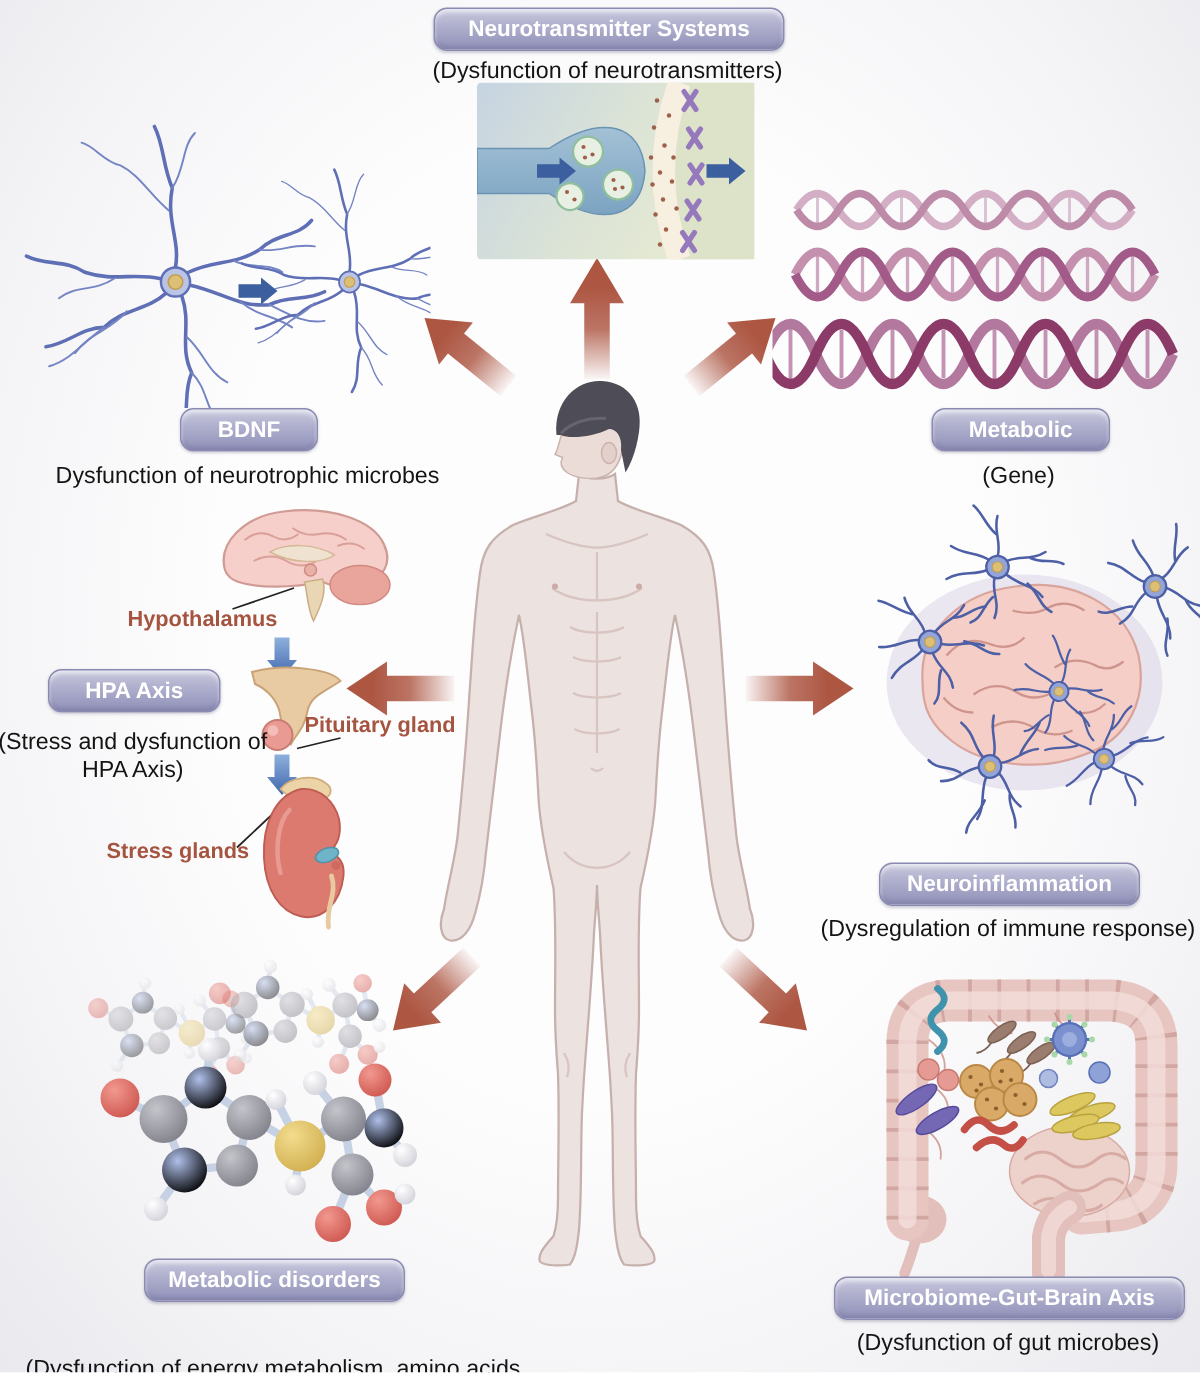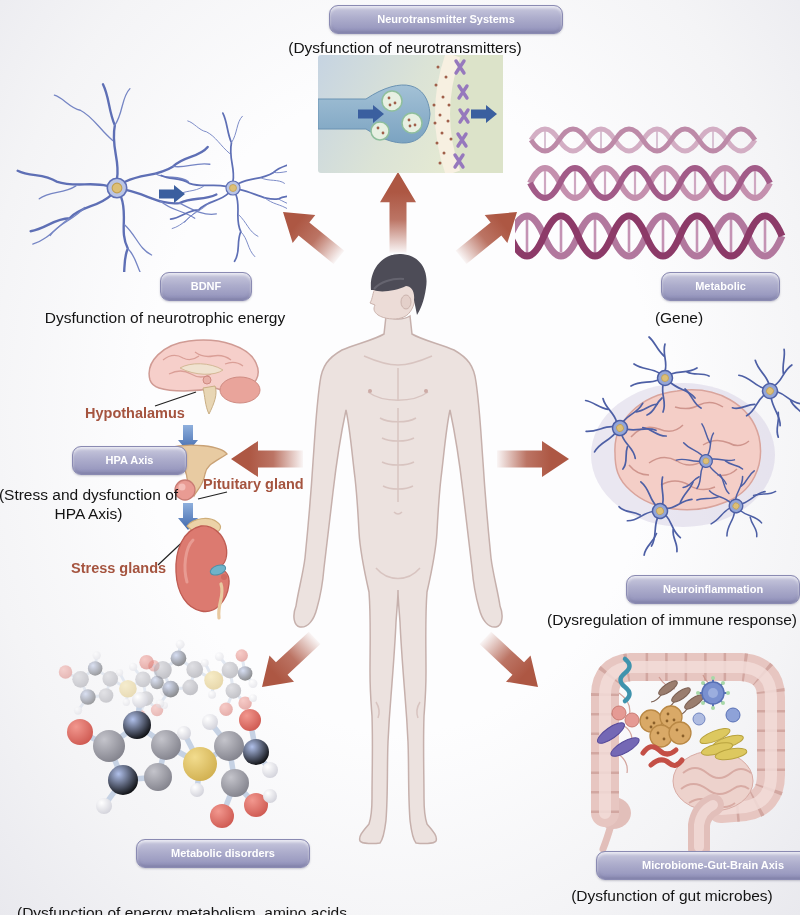--- a/index.html
+++ b/index.html
@@ -3,25 +3,24 @@
 <meta charset="utf-8">
 <style>
   html,body{margin:0;padding:0;}
   .canvas{
     position:relative;width:800px;height:915px;overflow:hidden;
     font-family:"Liberation Sans",sans-serif;
     background:radial-gradient(ellipse at 50% 45%, #fdfdfe 45%, #f4f4f6 75%, #e9e9ee 100%);
   }
   .pill{
     position:absolute;height:27px;line-height:27px;text-align:center;
-    color:#fff;font-size:11px;font-weight:bold;
+    color:#fff;font-size:15px;font-weight:bold;
     background:linear-gradient(180deg,#c9c9de 0%,#adadcc 45%,#9191ba 100%);
     border:1px solid #8a8ab2;border-radius:9px;
     box-shadow:inset 0 2px 3px rgba(255,255,255,.65), inset 0 -2px 3px rgba(80,80,120,.25), 0 1px 2px rgba(60,60,90,.25);
-    margin-left:40px;
   }
   .subtitle{
     position:absolute;text-align:center;color:#141414;font-size:15.5px;line-height:19px;
   }
   .annotation{
     position:absolute;color:#a5543f;font-size:14.5px;white-space:nowrap;font-weight:bold;
   }
   svg{position:absolute;}
 </style>
 </head>
@@ -476,21 +475,21 @@
 
   <div class="pill" style="left:289px;top:5px;width:232px">Neurotransmitter Systems</div>
   <div class="pill" style="left:120px;top:272px;width:90px">BDNF</div>
   <div class="pill" style="left:621px;top:272px;width:117px">Metabolic</div>
   <div class="pill" style="left:32px;top:446px;width:113px">HPA Axis</div>
   <div class="pill" style="left:96px;top:839px;width:172px">Metabolic disorders</div>
   <div class="pill" style="left:586px;top:575px;width:172px">Neuroinflammation</div>
   <div class="pill" style="left:556px;top:851px;width:232px">Microbiome-Gut-Brain Axis</div>
 
   <div class="subtitle" style="left:255px;top:38px;width:300px">(Dysfunction of neurotransmitters)</div>
-  <div class="subtitle" style="left:30px;top:308px;width:270px">Dysfunction of neurotrophic energy</div>
+  <div class="subtitle" style="left:30px;top:308px;width:270px">Dysfunction of neurotrophic microbes</div>
   <div class="subtitle" style="left:629px;top:308px;width:100px">(Gene)</div>
   <div class="subtitle" style="left:-4px;top:485px;width:185px">(Stress and dysfunction of HPA Axis)</div>
   <div class="subtitle" style="left:512px;top:610px;width:320px">(Dysregulation of immune response)</div>
   <div class="subtitle" style="left:2px;top:903px;width:360px">(Dysfunction of energy metabolism, amino acids metabolism and lipid metabolism)</div>
   <div class="subtitle" style="left:542px;top:886px;width:260px">(Dysfunction of gut microbes)</div>
 
   <div class="annotation" style="left:85px;top:405px">Hypothalamus</div>
   <div class="annotation" style="left:203px;top:476px">Pituitary gland</div>
   <div class="annotation" style="left:71px;top:560px">Stress glands</div>
 

